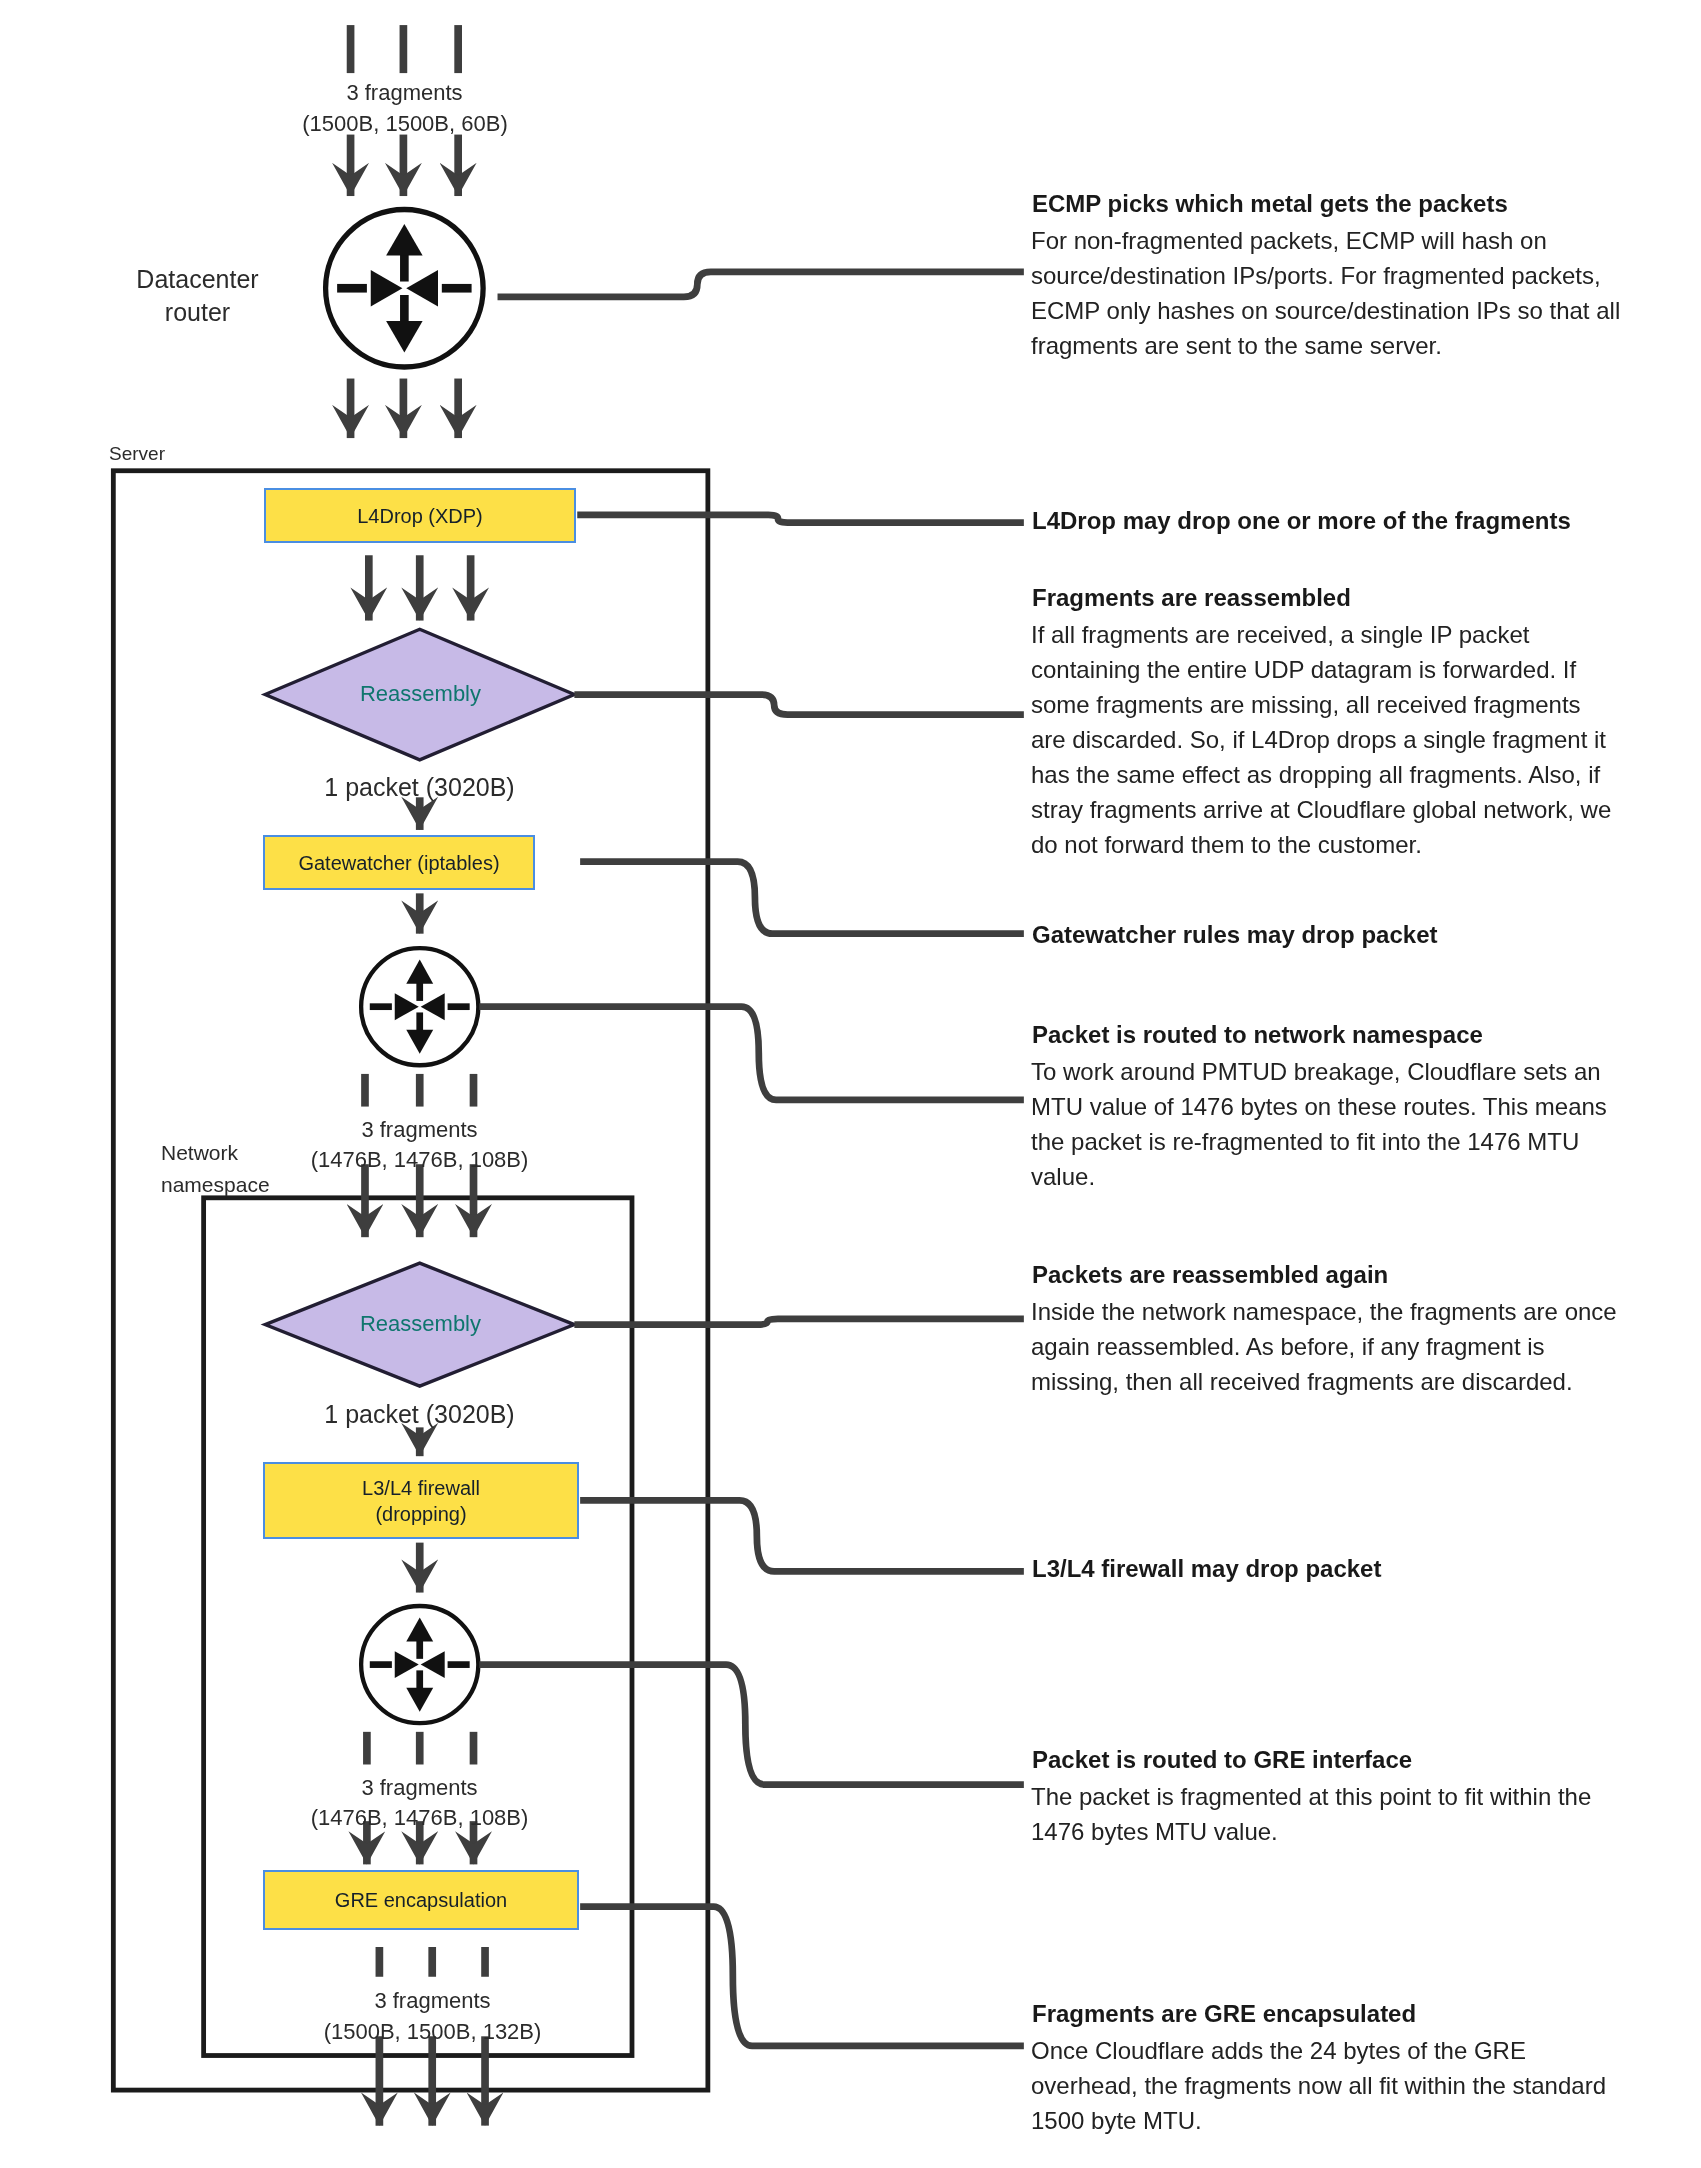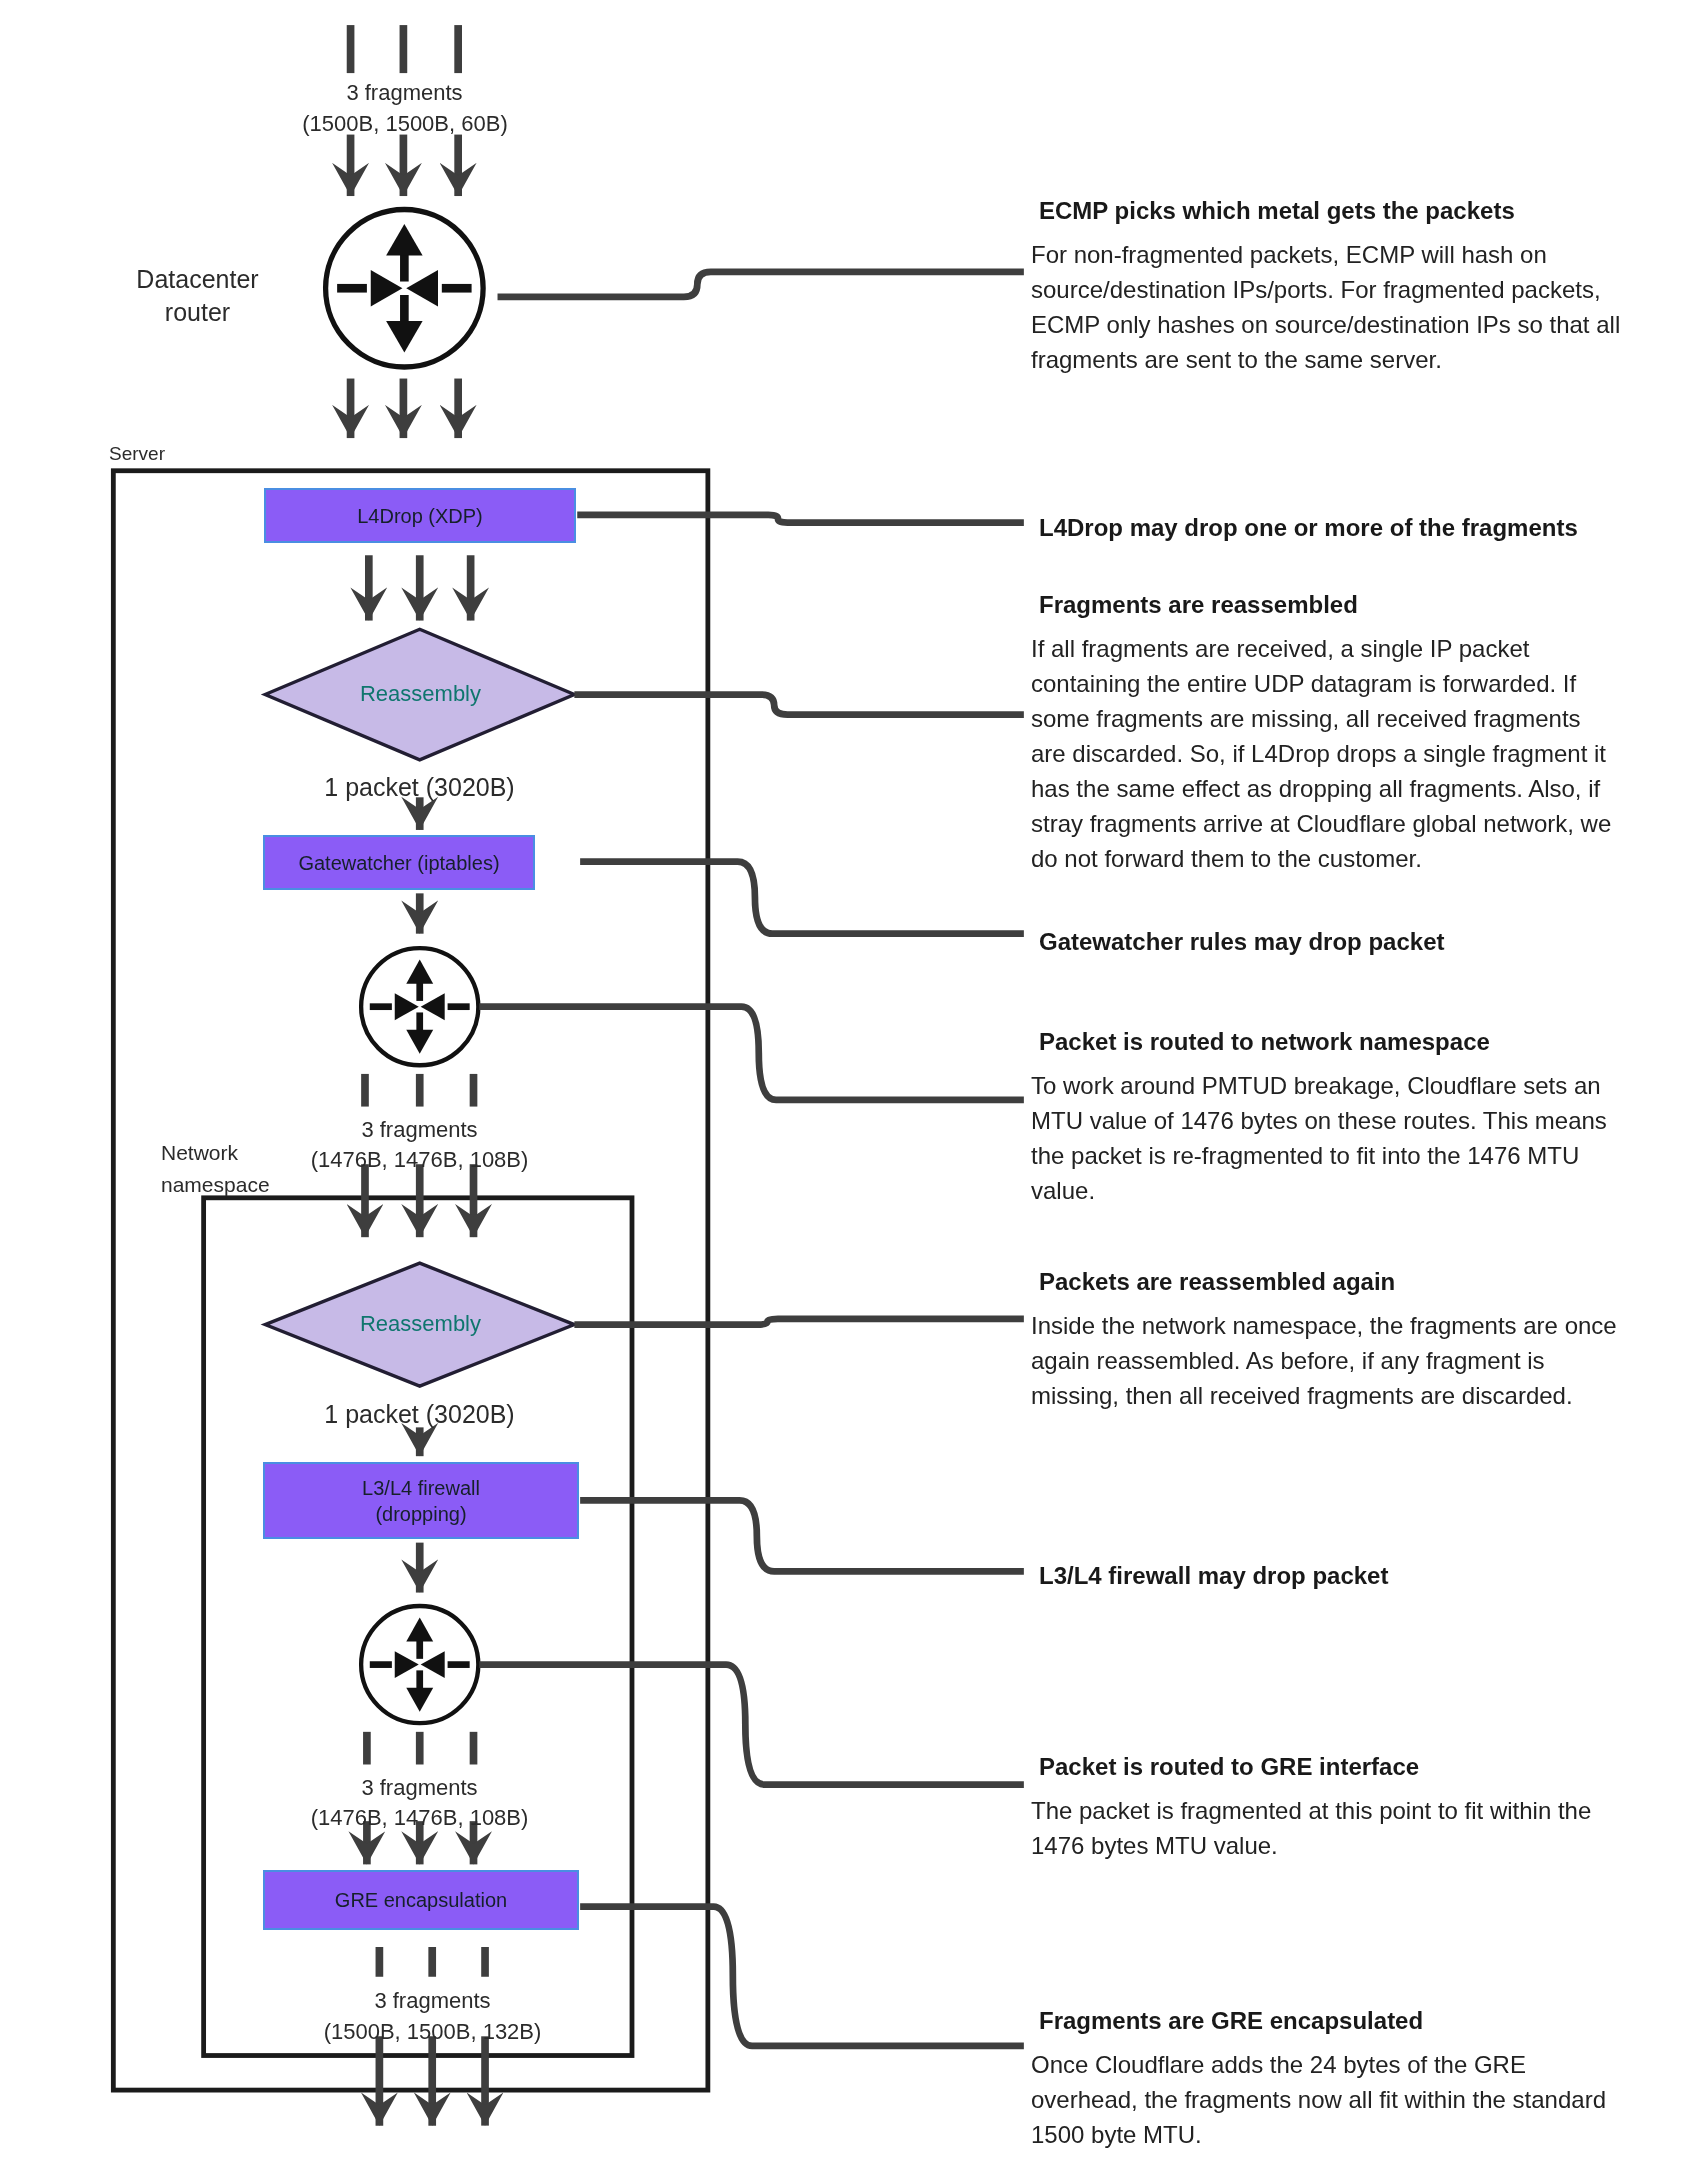--- a/index.html
+++ b/index.html
@@ -9,32 +9,32 @@
     color:#212121;
   }
   #lines{position:absolute;left:0;top:0;z-index:1;}
   .abs{position:absolute;z-index:2;margin:0;}
   .ctr{text-align:center;margin-top:7px;}
   .pre{white-space:pre;}
   .diagram-label{font-size:22px;line-height:30px;color:#2b2b2b;}
   .big-label{font-size:25px;line-height:33px;color:#2b2b2b;}
   .cyan-box{
     position:absolute;z-index:2;
-    background:#8b5cf6;border:2.9px solid #4A8EE2;box-sizing:border-box;
+    background:#fde047;border:2.9px solid #4A8EE2;box-sizing:border-box;
     display:flex;align-items:center;justify-content:center;
     font-size:20px;line-height:26px;color:#16202a;text-align:center;
   }
   .diamond-label{
     position:absolute;z-index:3;font-size:22px;color:#0f766e;text-align:center;
   }
   .ann{
     position:absolute;left:1031px;width:663px;z-index:2;
     font-size:24px;line-height:35px;color:#222222;
   }
-  .ann h3{margin:8px;padding:0;font-size:24px;line-height:36px;font-weight:bold;color:#191919;}
+  .ann h3{margin:1px;padding:0;font-size:24px;line-height:36px;font-weight:bold;color:#191919;}
   .ann .body{white-space:pre;}
 </style>
 </head>
 <body>
 
 <svg id="lines" width="1701" height="2168" viewBox="0 0 1771 2257" fill="none" stroke-linecap="butt">
   <defs>
     <marker id="chev" viewBox="0 0 10 10" refX="9" refY="5" markerWidth="4.8" markerHeight="4.8" orient="auto" markerUnits="strokeWidth">
       <path d="M0 0 L9 5 L0 10 L3.4 5 Z" fill="#3E3E3E" stroke="none"></path>
     </marker>

